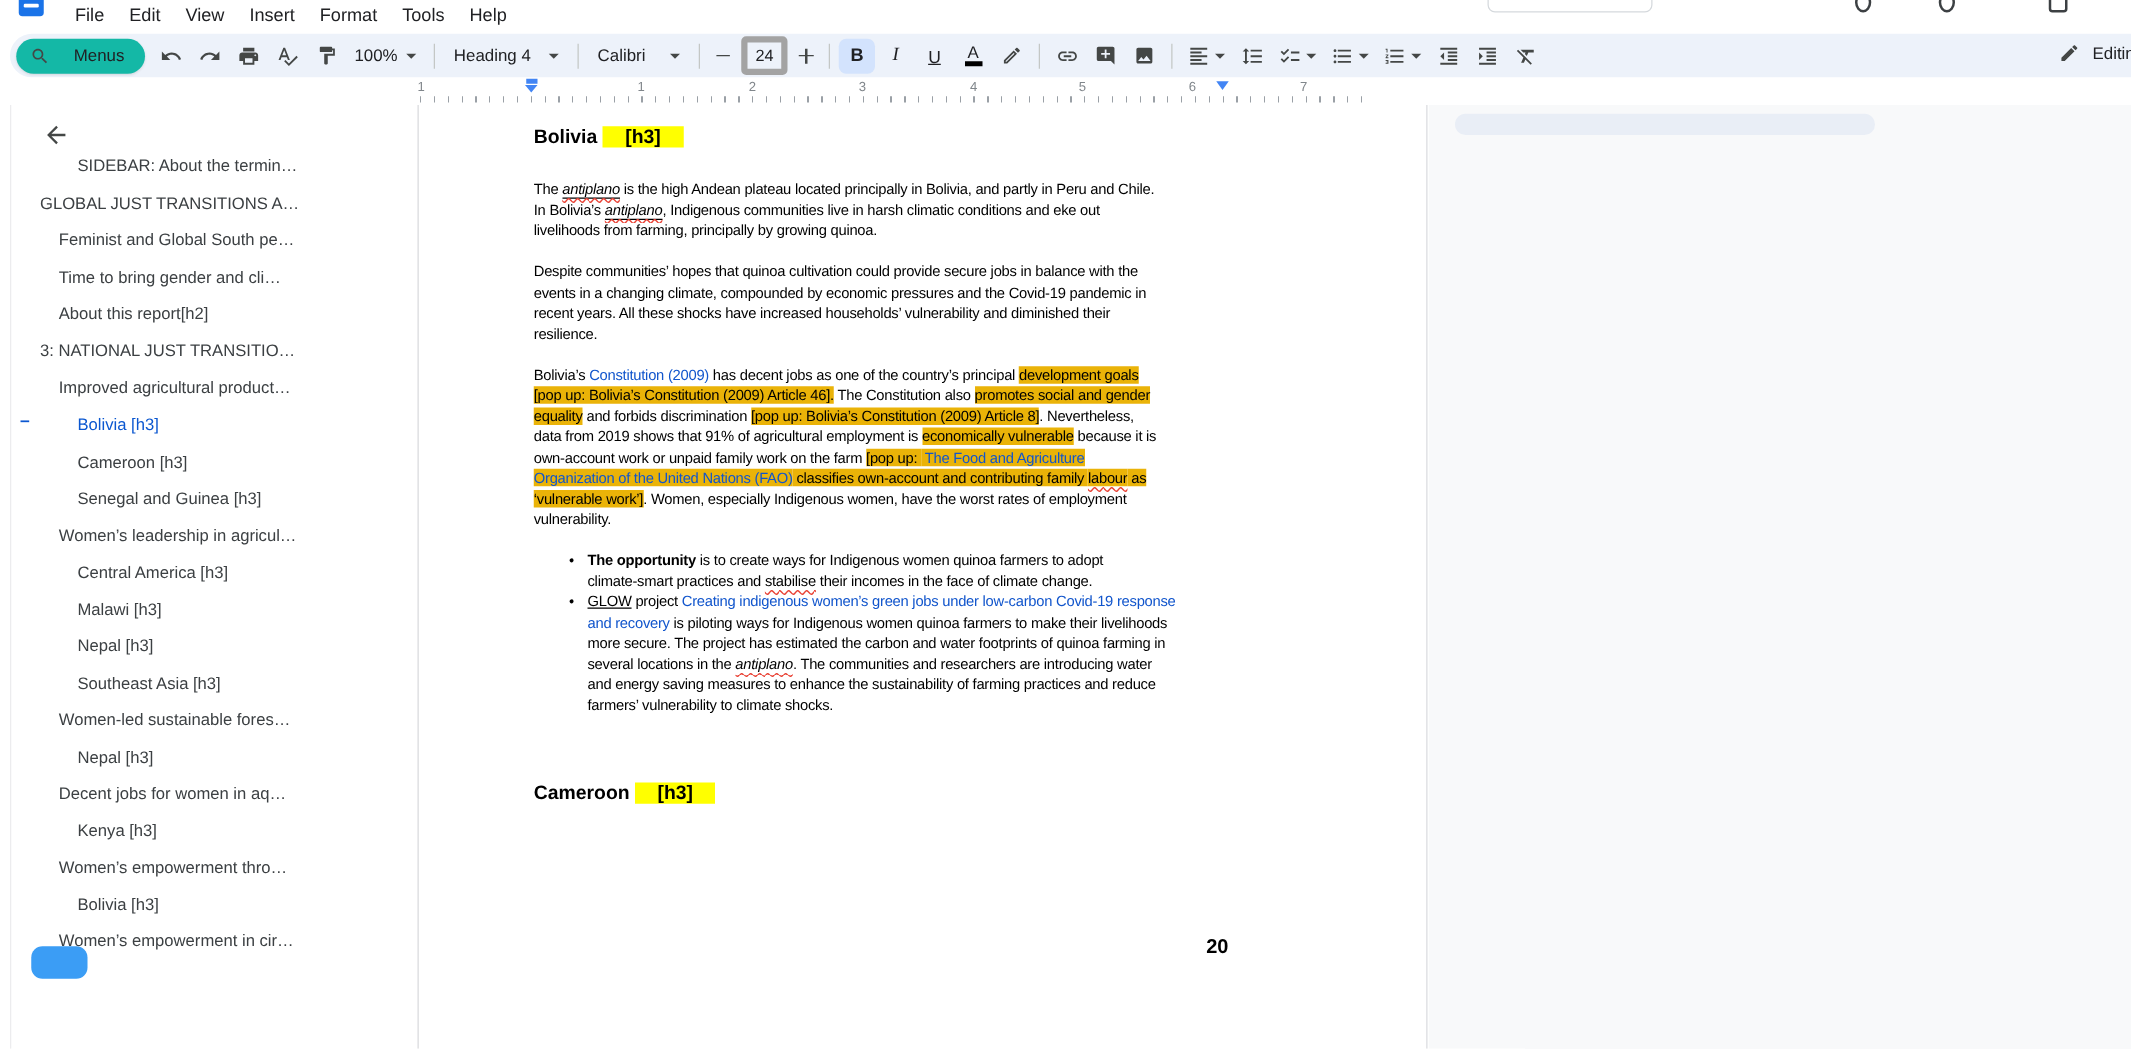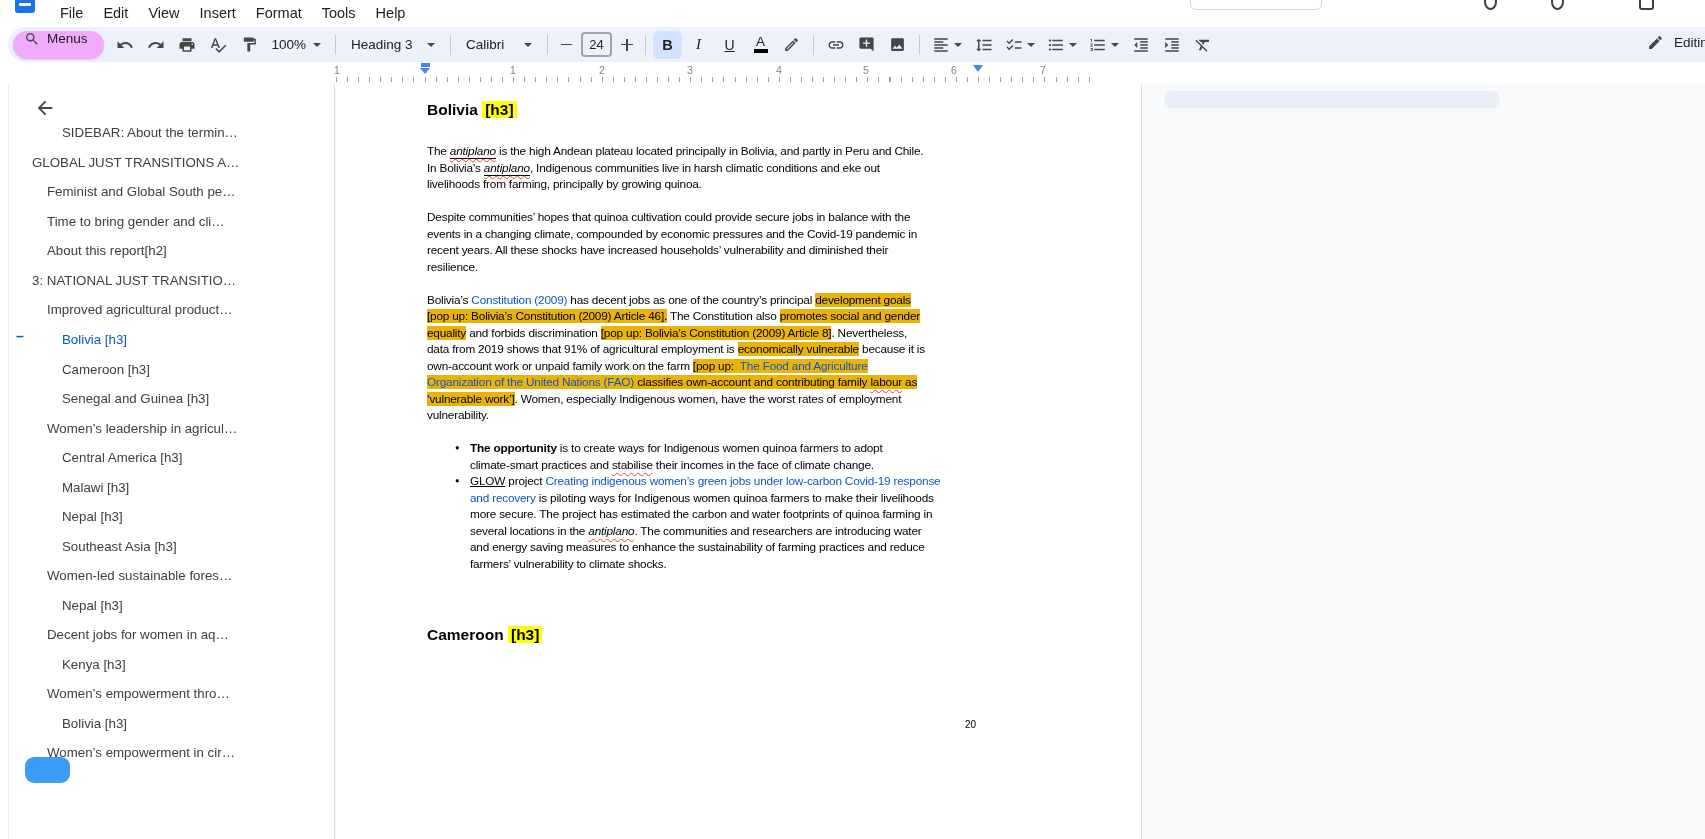--- a/index.html
+++ b/index.html
@@ -14,38 +14,38 @@
   .menu-items{position:absolute;left:50px;top:0;display:flex}
   .menu-item{padding:3px 10px;font-size:14.5px;line-height:21px;color:#202124;border-radius:8px;cursor:default}
   .cut-box{position:absolute;left:1190px;top:-14px;width:130px;height:22px;background:#fff;border:1px solid #d5d9dd;border-radius:6px}
   .cut-icon{position:absolute;top:-6px;height:12px;border:2.5px solid #3c4043;border-radius:50%}
   .cut-icon.c1{left:1484px;width:9px}
   .cut-icon.c2{left:1551px;width:9px}
   .cut-icon.c3{left:1639px;width:11px;border-radius:3px}
   
   #toolbar{position:absolute;left:8px;top:27px;width:1720px;height:35px;background:#edf2fa;border-radius:18px;
     display:flex;align-items:center;padding:0;box-sizing:border-box}
-  .menus-pill{display:flex;gap:7px;background:#f0abfc;border-radius:16px;height:28px;
+  .menus-pill{display:flex;align-items:center;gap:19px;background:#14b8a6;border-radius:16px;height:28px;
     padding:0 16px 0 11px;margin-left:5px;box-shadow:0 1px 2px rgba(60,64,67,.15)}
   .menus-pill span{font-size:13.5px;color:#202124}
   .tb-btn{min-width:29px;height:28px;display:flex;align-items:center;justify-content:center;border-radius:6px;margin:0 1px}
   .tb-btn svg{fill:#444746}
   .tb-btn.active{background:#d3e3fd}
   .with-caret{gap:4px;padding:0 5px}
   .caret{width:0;height:0;border-left:4px solid transparent;border-right:4px solid transparent;border-top:4.5px solid #444746}
   .divider{width:1px;height:20px;background:#c4c7c5;margin:0 6px}
   .tb-text{font-size:13.5px;color:#202124}
   .style-btn{width:84px;justify-content:space-between;padding:0 8px}
   .font-btn{width:66px;justify-content:space-between;padding:0 8px}
   .zoom-btn{padding:0 7px;gap:7px;margin-left:0}
   .minus-icon{width:11px;height:1.7px;background:#444746;border-radius:1px}
   .plus-icon{position:relative;width:12px;height:12px}
   .plus-icon::before{content:"";position:absolute;left:0;top:5.2px;width:12px;height:1.7px;background:#444746}
   .plus-icon::after{content:"";position:absolute;left:5.2px;top:0;width:1.7px;height:12px;background:#444746}
-  .size-box{width:27px;height:21px;border:2px solid #a3a3a3;border-radius:4px;display:flex;align-items:center;justify-content:center;font-size:13px;color:#202124;margin:0 3px}
+  .size-box{width:27px;height:21px;border:5px solid #a3a3a3;border-radius:4px;display:flex;align-items:center;justify-content:center;font-size:13px;color:#202124;margin:0 3px}
   .bold-letter{font-weight:700;font-size:14.5px;color:#202124}
   .italic-letter{font-style:italic;font-family:"Liberation Serif",serif;font-size:15px;color:#202124}
   .under-letter{font-size:14px;text-decoration:underline;color:#202124}
   .a-wrap{position:relative;display:flex;flex-direction:column;align-items:center;line-height:12px}
   .a-letter{font-size:13.5px;color:#202124}
   .color-bar{width:14px;height:3.5px;background:#000;margin-top:1px}
   #editing{position:absolute;left:1647px;top:34px;display:flex;align-items:center;gap:10px}
   #editing svg{fill:#444746}
   #editing span{font-size:13.5px;color:#202124;white-space:nowrap}
   
@@ -80,24 +80,24 @@
   .dline{font-size:11.8px;line-height:16.5px;letter-spacing:-0.2px;white-space:pre}
   .dlist{margin-bottom:0}
   .bullet{position:relative;padding-left:43px}
   .bullet .dot{position:absolute;left:28px;top:3px;font-size:7.5px;color:#000}
   .run{white-space:pre}
   .b{font-weight:700}
   .i{font-style:italic}
   .u{text-decoration:underline}
   .lk{color:#1155cc;}
   .cy{background:#eab308}
-  .yl{background:#ffff00;padding:0 3px}
+  .yl{background:#ffff00;padding:0 18px}
   .sq{text-decoration-line:underline;text-decoration-style:wavy;text-decoration-color:#e94235;text-decoration-thickness:1px;text-underline-offset:2.5px}
   .usq{border-bottom:1.1px solid #000;text-decoration-line:underline;text-decoration-style:wavy;text-decoration-color:#e94235;text-decoration-thickness:1px;text-underline-offset:2.5px}
-  .page-num{position:absolute;left:629px;top:635px;font-size:10px;font-weight:400;color:#000}
+  .page-num{position:absolute;left:629px;top:665px;font-size:16px;font-weight:700;color:#000}
 </style>
 </head>
 <body>
 
 <div id="menubar">
   <div class="docs-logo">
     <div class="logo-bar"></div>
   </div>
   <div class="menu-items">
       <div class="menu-item">File</div>
@@ -145,21 +145,21 @@
     <svg width="17" height="17" viewBox="0 0 24 24">
         <path d="M18 4V3c0-.55-.45-1-1-1H5c-.55 0-1 .45-1 1v4c0 .55.45 1 1 1h12c.55 0 1-.45 1-1V6h1v4H9v11c0 .55.45 1 1 1h2c.55 0 1-.45 1-1v-9h8V4h-3z"></path>
       </svg>
   </div>
   <div class="tb-btn with-caret zoom-btn">
     <span class="tb-text">100%</span>
     <span class="caret"></span>
   </div>
   <div class="divider"></div>
   <div class="tb-btn with-caret style-btn">
-    <span class="tb-text">Heading 3</span>
+    <span class="tb-text">Heading 4</span>
     <span class="caret"></span>
   </div>
   <div class="divider"></div>
   <div class="tb-btn with-caret font-btn">
     <span class="tb-text">Calibri</span>
     <span class="caret"></span>
   </div>
   <div class="divider"></div>
   <div class="tb-btn" style="min-width:22px">
     <span class="minus-icon"></span>

